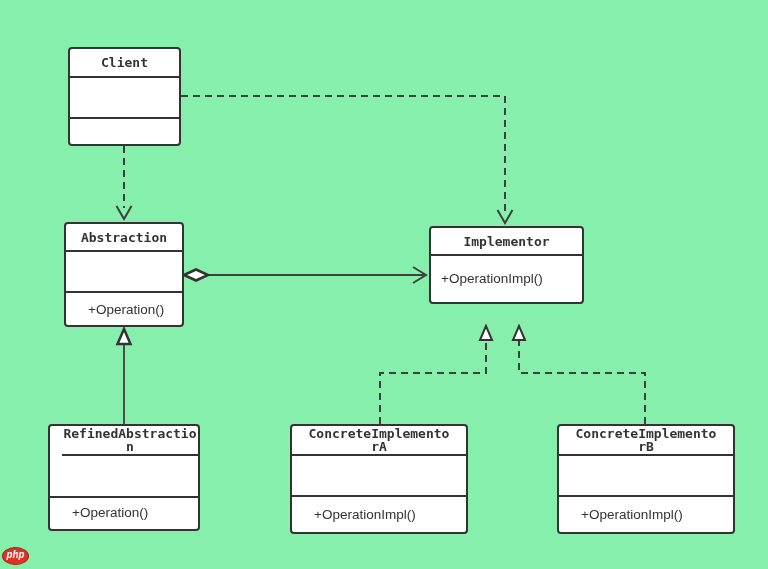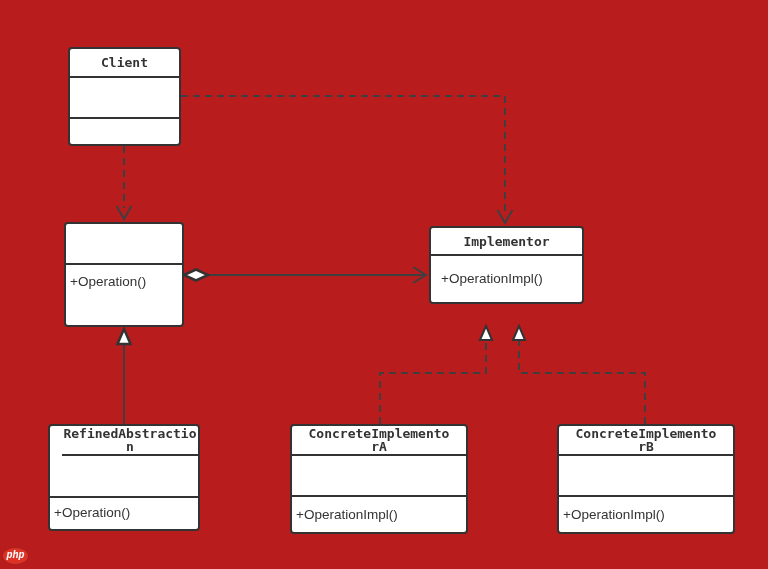--- a/index.html
+++ b/index.html
@@ -1,33 +1,33 @@
 <!DOCTYPE html>
 <html><head>
 <meta charset="utf-8">
 <style>
   html,body{margin:0;padding:0;background:#000;}
   .canvas{
-    position:relative;width:768px;height:569px;background:#b91c1c;overflow:hidden;
+    position:relative;width:768px;height:569px;background:#86efac;overflow:hidden;
     font-family:"Liberation Sans", sans-serif;
   }
   .connectors{position:absolute;left:0;top:0;}
   .uml-box{
     position:absolute;background:#ffffff;border:2px solid #333333;border-radius:4px;
     box-sizing:border-box;color:#333333;
   }
   .uml-title{
     display:flex;flex-direction:column;align-items:center;justify-content:center;
     font-family:"DejaVu Sans Mono", monospace;font-weight:bold;font-size:13px;line-height:13px;
     border-bottom:2px solid #333333;box-sizing:content-box;text-align:center;
   }
   .uml-title span{display:block;}
   .uml-attrs{border-bottom:2px solid #333333;}
   .uml-ops{
-    display:flex;align-items:center;padding-left:4px;
+    display:flex;align-items:center;padding-left:22px;
     font-size:13.5px;font-family:"Liberation Sans", sans-serif;
   }
   .uml-body{
     padding:15px 0 0 10px;font-size:13.5px;font-family:"Liberation Sans", sans-serif;
   }
   
   .box-client{left:68px;top:47px;width:113px;height:99px;}
   .box-client .uml-title{height:27px;}
   .box-client .uml-attrs{height:39px;}
   .box-client .uml-ops{height:25px;}
@@ -98,20 +98,23 @@
 
   <div class="uml-box box-client">
     <div class="uml-title">
       <span>Client</span>
     </div>
     <div class="uml-attrs"></div>
     <div class="uml-ops"></div>
   </div>
 
   <div class="uml-box box-abstraction">
+    <div class="uml-title">
+      <span>Abstraction</span>
+    </div>
     <div class="uml-attrs"></div>
     <div class="uml-ops">+Operation()</div>
   </div>
 
   <div class="uml-box box-implementor">
     <div class="uml-title">
       <span>Implementor</span>
     </div>
     <div class="uml-body">+OperationImpl()</div>
   </div>

